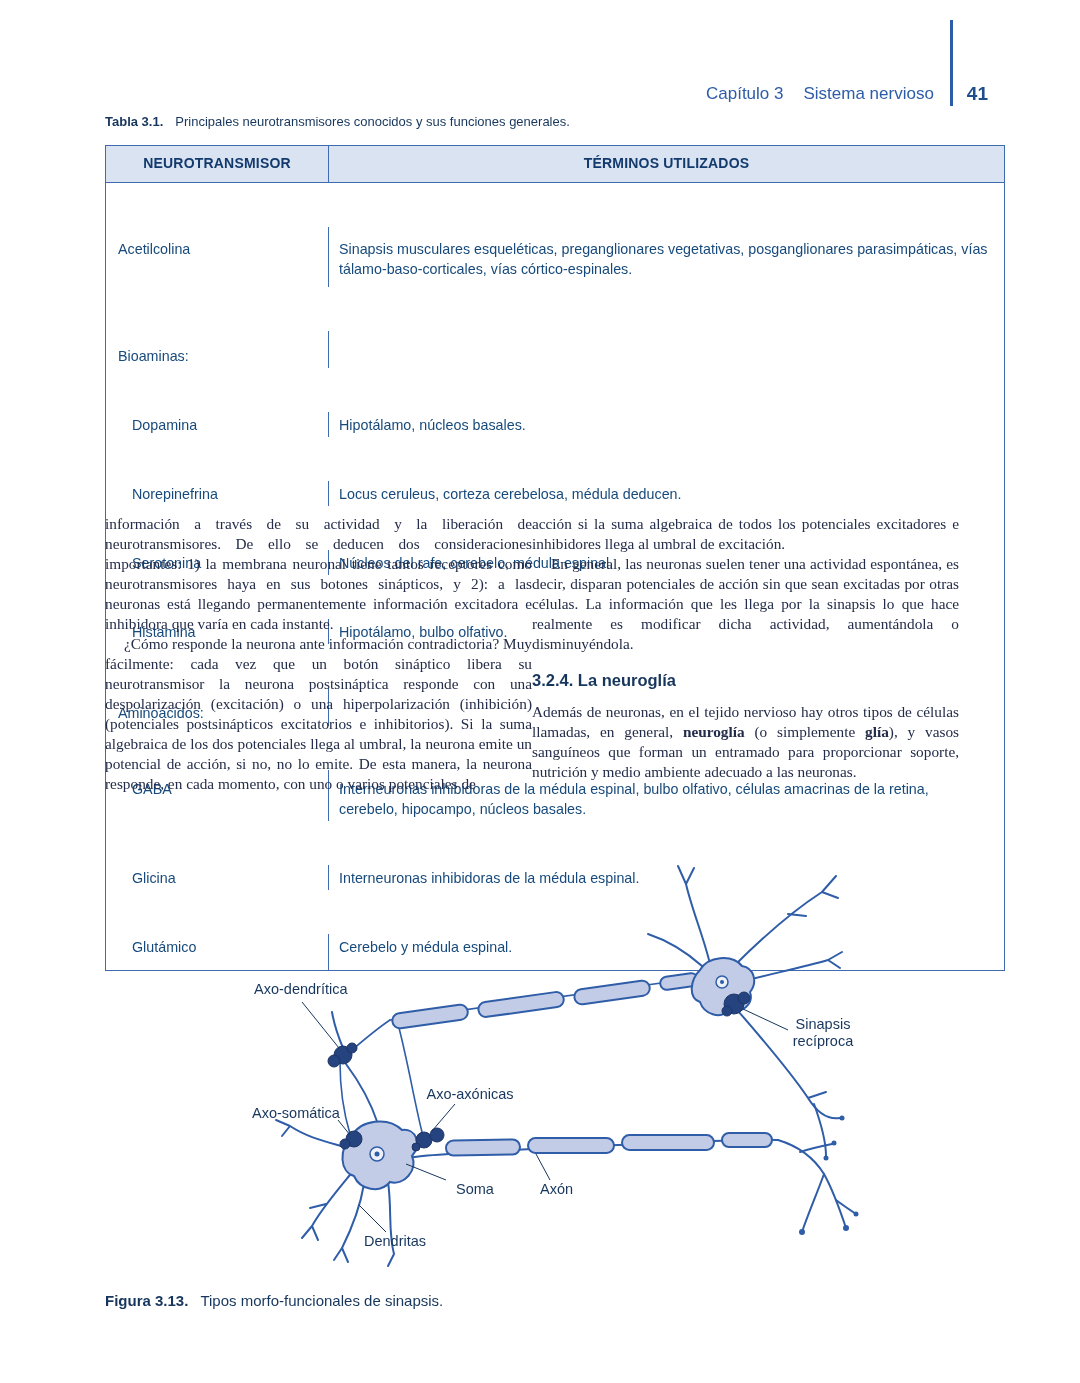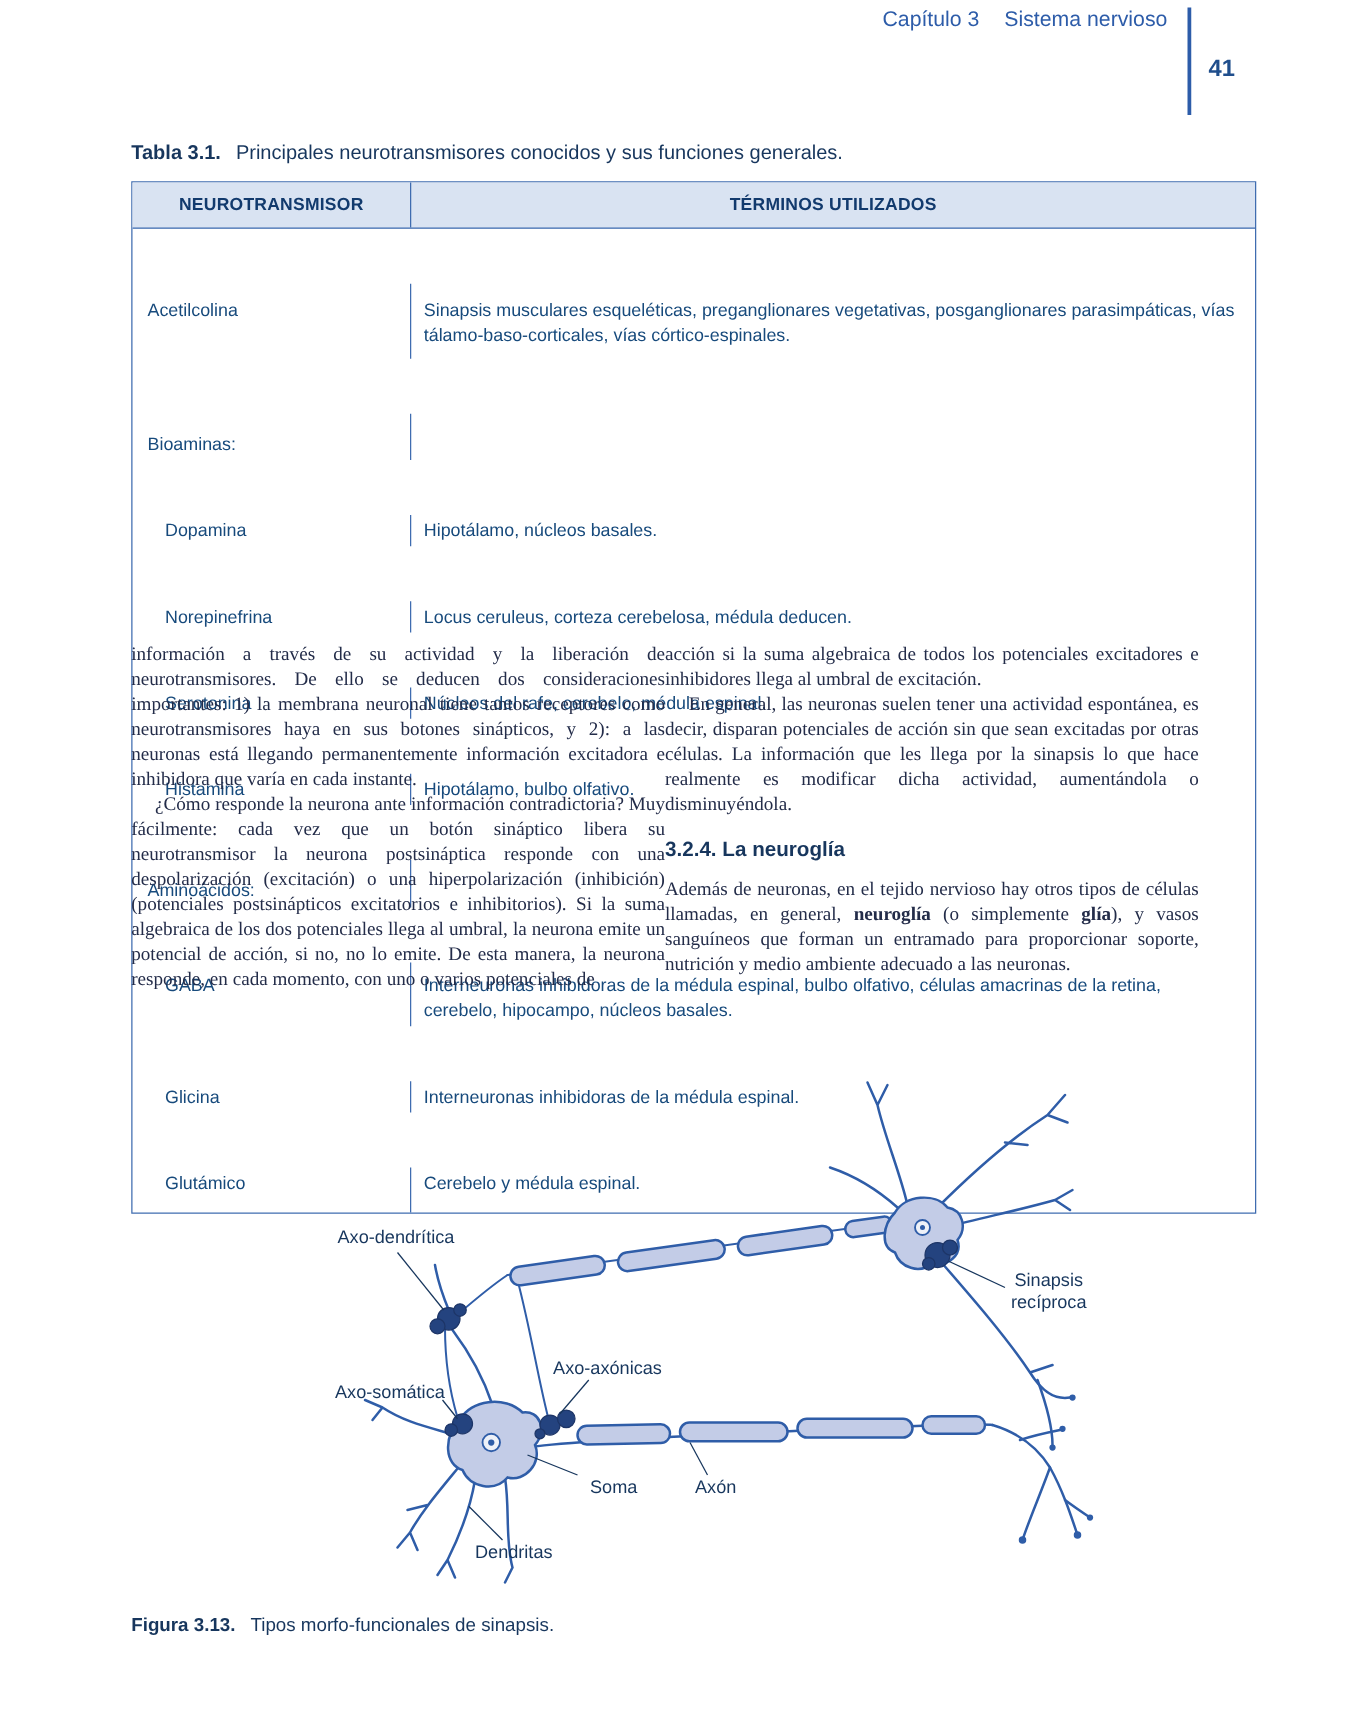--- a/index.html
+++ b/index.html
@@ -9,38 +9,38 @@
     width: 1080px;
     height: 1383px;
     background: #ffffff;
     font-family: "Liberation Sans", sans-serif;
     overflow: hidden;
   }
 
   
   .page-header {
     position: absolute;
-    top: 6px;
+    top: 20px;
     right: 92px;
     height: 86px;
     display: flex;
-    align-items: flex-start;
+    align-items: flex-end;
     color: #2d5ca9;
     font-size: 17px;
   }
   .page-header .chap { margin-right: 20px; padding-bottom: 2px; }
   .page-header .sect { margin-right: 16px; padding-bottom: 2px; }
   .vbar { width: 3px; height: 100%; background: #2d5ca9; }
   .pagenum { margin-left: 14px; font-weight: bold; font-size: 19px; color: #1f4e8c; padding-bottom: 1px; margin-top: 39px; }
 
   
   .tbl-caption {
     position: absolute;
     top: 114px; left: 105px;
-    font-size: 16px; color: #17365d;
+    font-size: 13px; color: #17365d;
   }
   .tbl-caption .lab { font-weight: bold; margin-right: 12px; }
 
   
   .nt-table {
     position: absolute;
     top: 145px; left: 105px;
     width: 900px;
     border: 1.5px solid #3f6cb0;
     color: #174a7c;
@@ -94,21 +94,21 @@
     font-weight: bold;
     color: #17365d;
     margin: 16px 0 10px 0;
     text-align: left;
   }
   .col b { font-weight: bold; }
 
   
   .figure {
     position: absolute;
-    top: 852px; left: 256px;
+    top: 852px; left: 240px;
     width: 620px; height: 430px;
   }
   .figure svg text {
     font-family: "Liberation Sans", sans-serif;
     font-size: 14.5px;
     fill: #17365d;
   }
   .fig-caption {
     position: absolute;
     top: 1292px; left: 105px;

